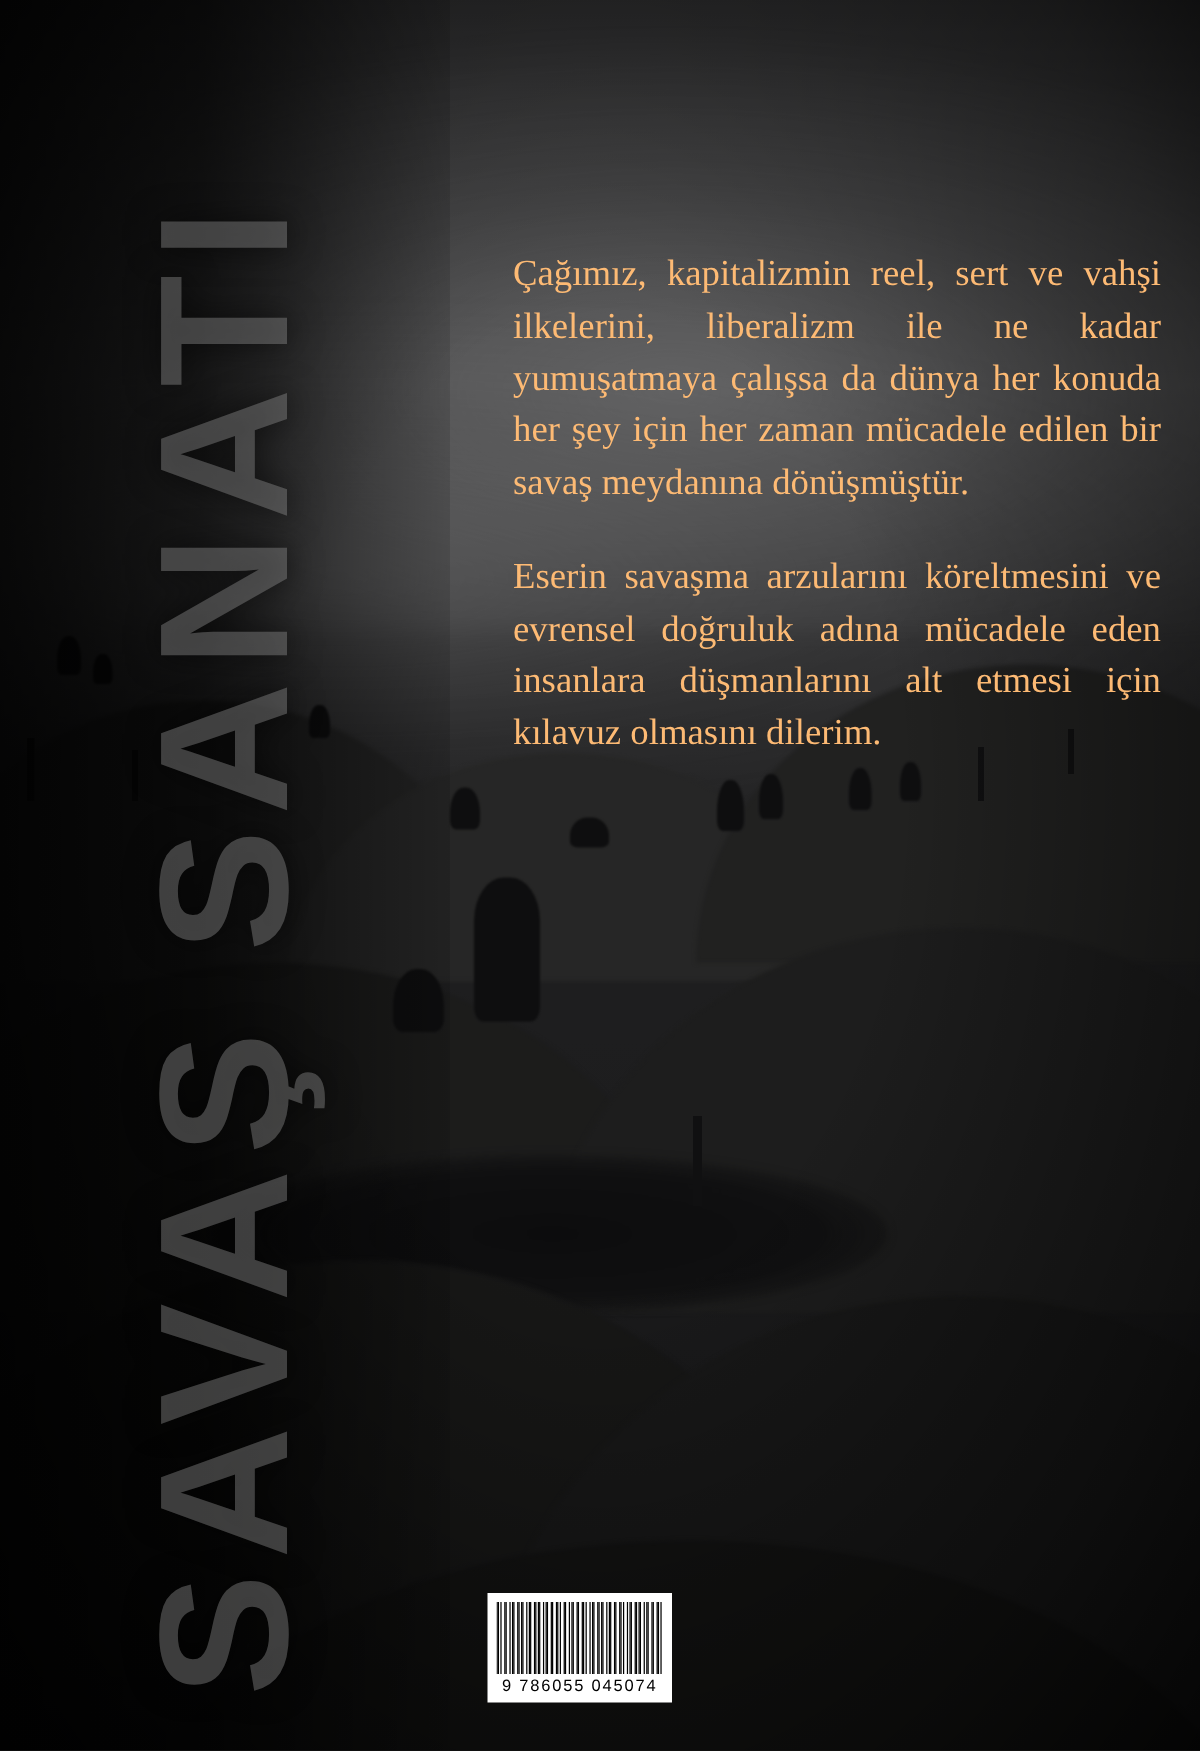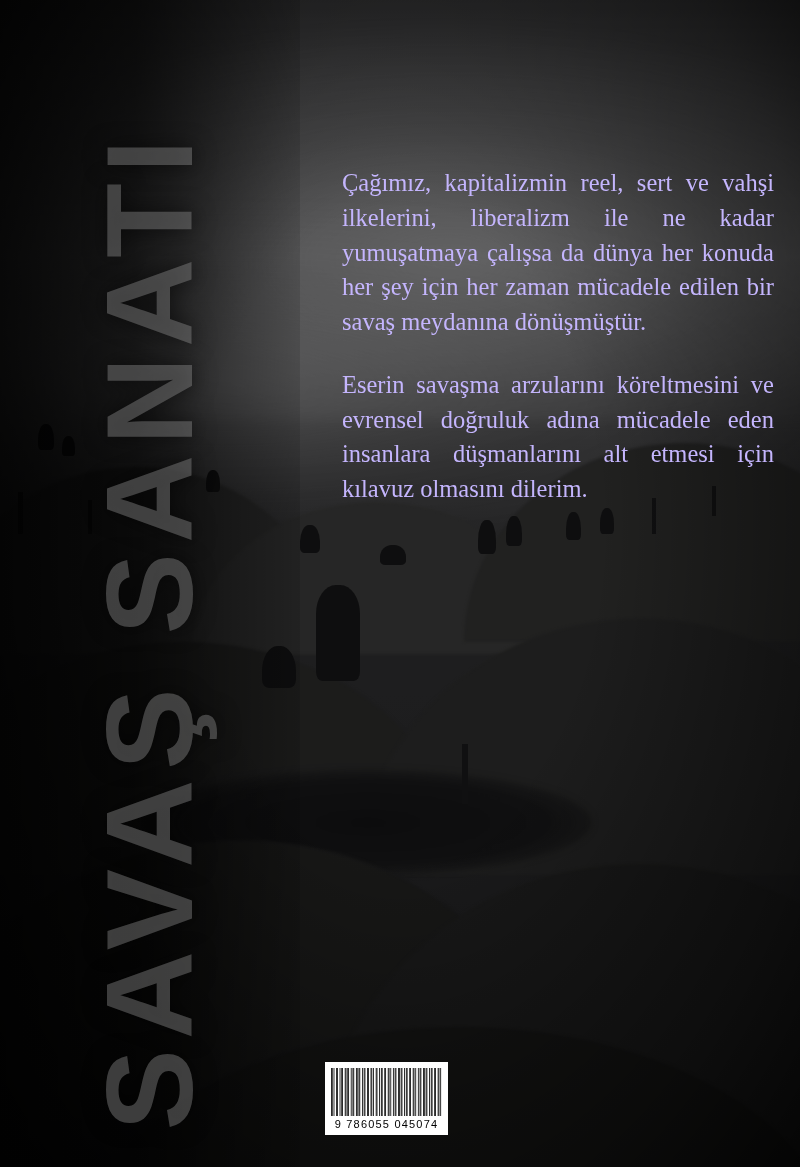--- a/index.html
+++ b/index.html
@@ -131,21 +131,21 @@
 
   
   .blurb {
     position: absolute;
     left: 342px;
     top: 166px;
     width: 432px;
   }
   .blurb p {
     margin: 0 0 26px 0;
-    color: #c4b5fd;
+    color: #fdba74;
     font-family: "Liberation Serif", serif;
     font-size: 24.5px;
     line-height: 1.42;
     text-align: justify;
     text-justify: inter-word;
   }
   .blurb p:last-child { margin-bottom: 0; margin-top: 28px; }
 
   
   .barcode-box {

